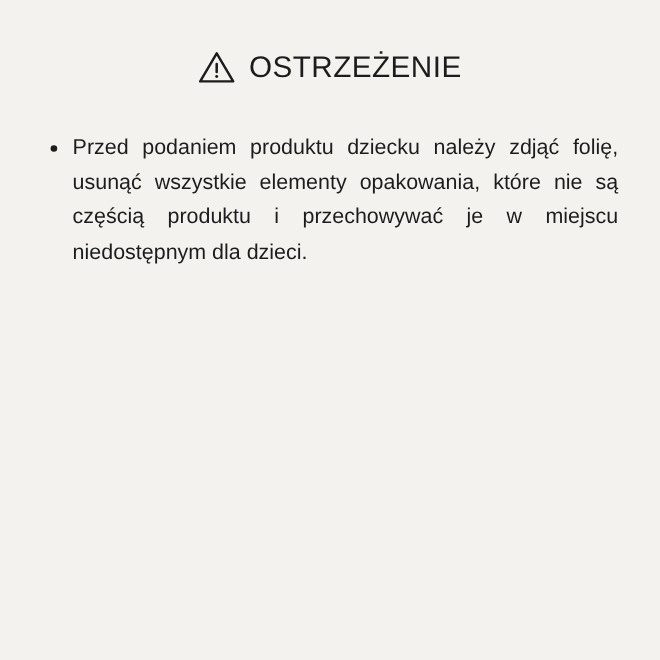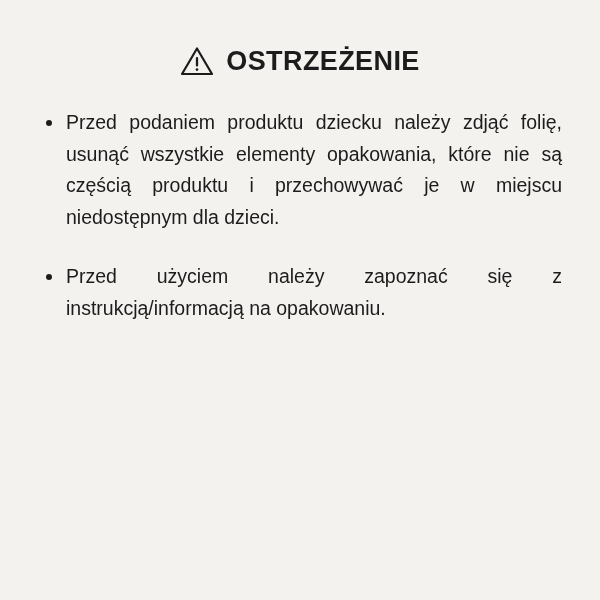--- a/index.html
+++ b/index.html
@@ -29,29 +29,29 @@
     justify-content: center;
     gap: 12px;
     margin-top: 6px;
     margin-bottom: 30px;
   }
   .warning-icon svg {
     display: block;
   }
   .warning-title {
     font-size: 27px;
-    font-weight: bold;
+    font-weight: normal;
     letter-spacing: 0.4px;
     line-height: 1;
     color: #1c1c1c;
   }
   .bullet-list {
     width: 100%;
     max-width: 528px;
-    margin: 0;
+    margin: 12px;
     padding: 0;
     list-style: none;
   }
   .bullet-item {
     position: relative;
     padding-left: 28px;
     margin-bottom: 28px;
     font-size: 19.5px;
     line-height: 1.62;
     text-align: justify;
@@ -83,16 +83,15 @@
         <path d="M17 2.5 L32 28 L2 28 Z" fill="none" stroke="#1c1c1c" stroke-width="2.2" stroke-linejoin="round"></path>
         <rect x="15.85" y="11" width="2.3" height="9.5" rx="1.1" fill="#1c1c1c"></rect>
         <circle cx="17" cy="23.6" r="1.35" fill="#1c1c1c"></circle>
       </svg>
     </span>
     <span class="warning-title">OSTRZEŻENIE</span>
   </div>
 
   <ul class="bullet-list">
     <li class="bullet-item">Przed podaniem produktu dziecku należy zdjąć folię, usunąć wszystkie elementy opakowania, które nie są częścią produktu i przechowywać je w miejscu niedostępnym dla dzieci.</li>
-    <li class="bullet-item">Przed użyciem należy zapoznać się z instrukcją/informacją na opakowaniu.</li>
   </ul>
 
 </div>
 
 </body></html>

